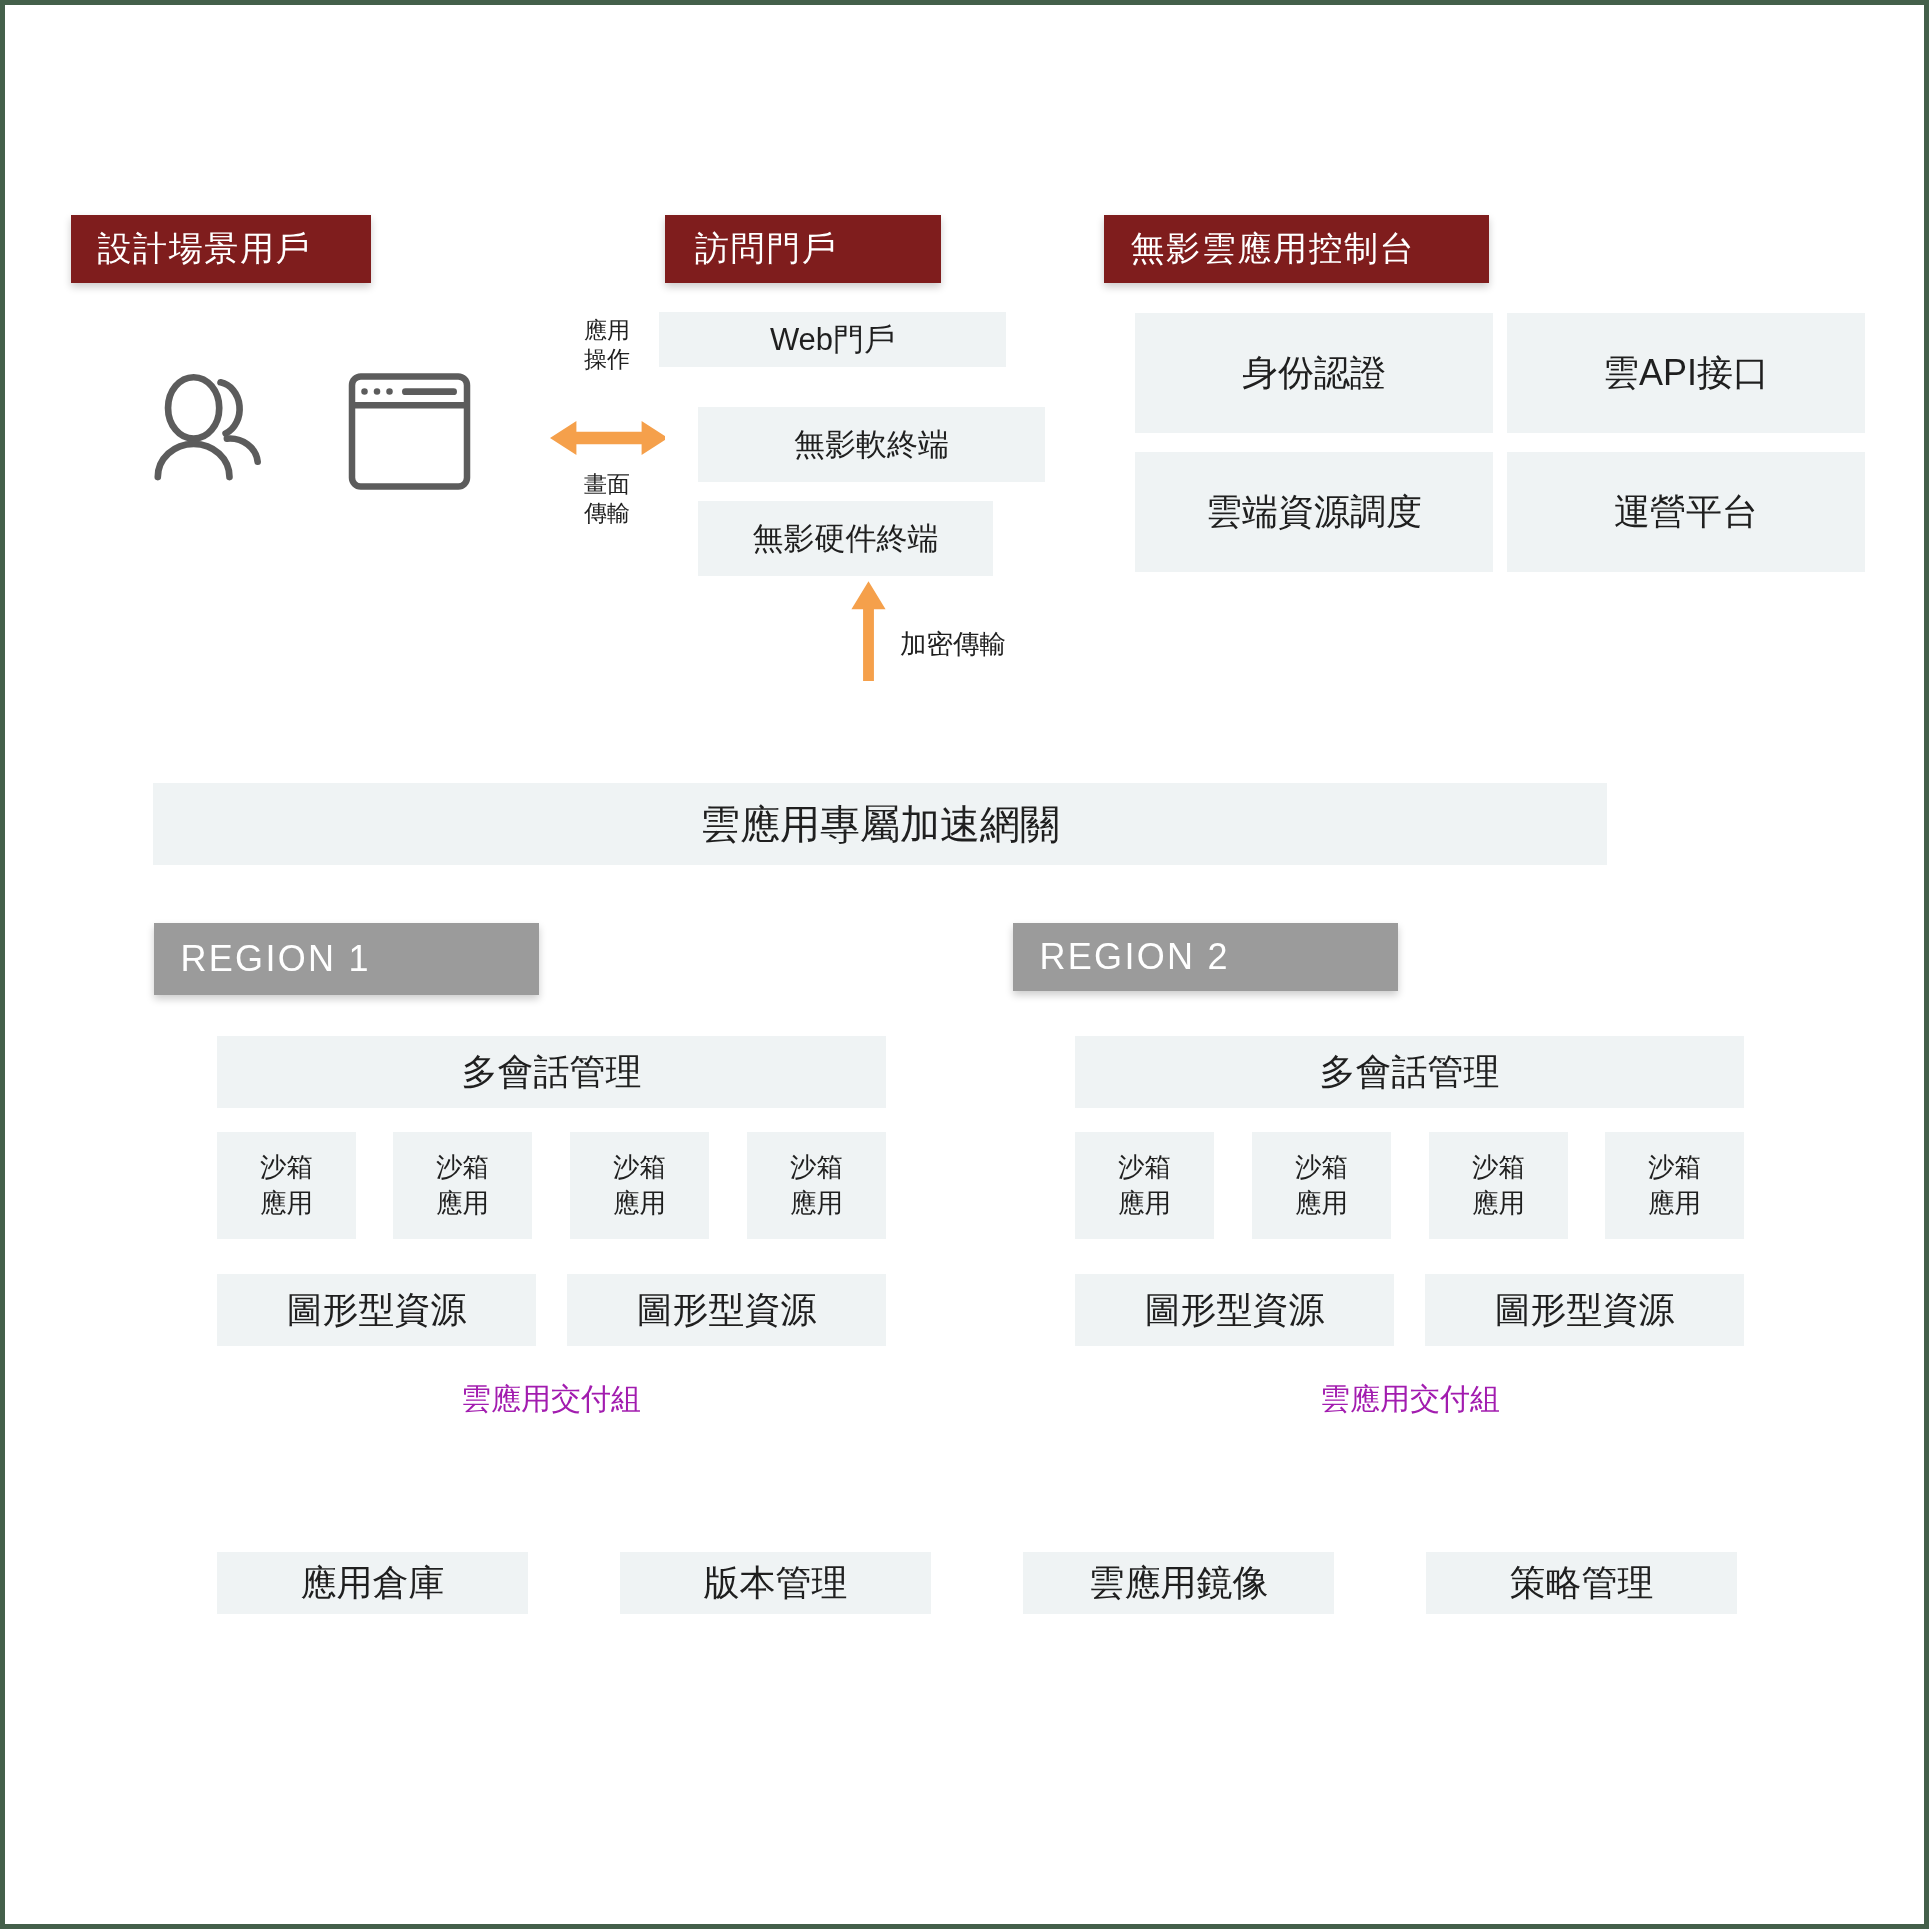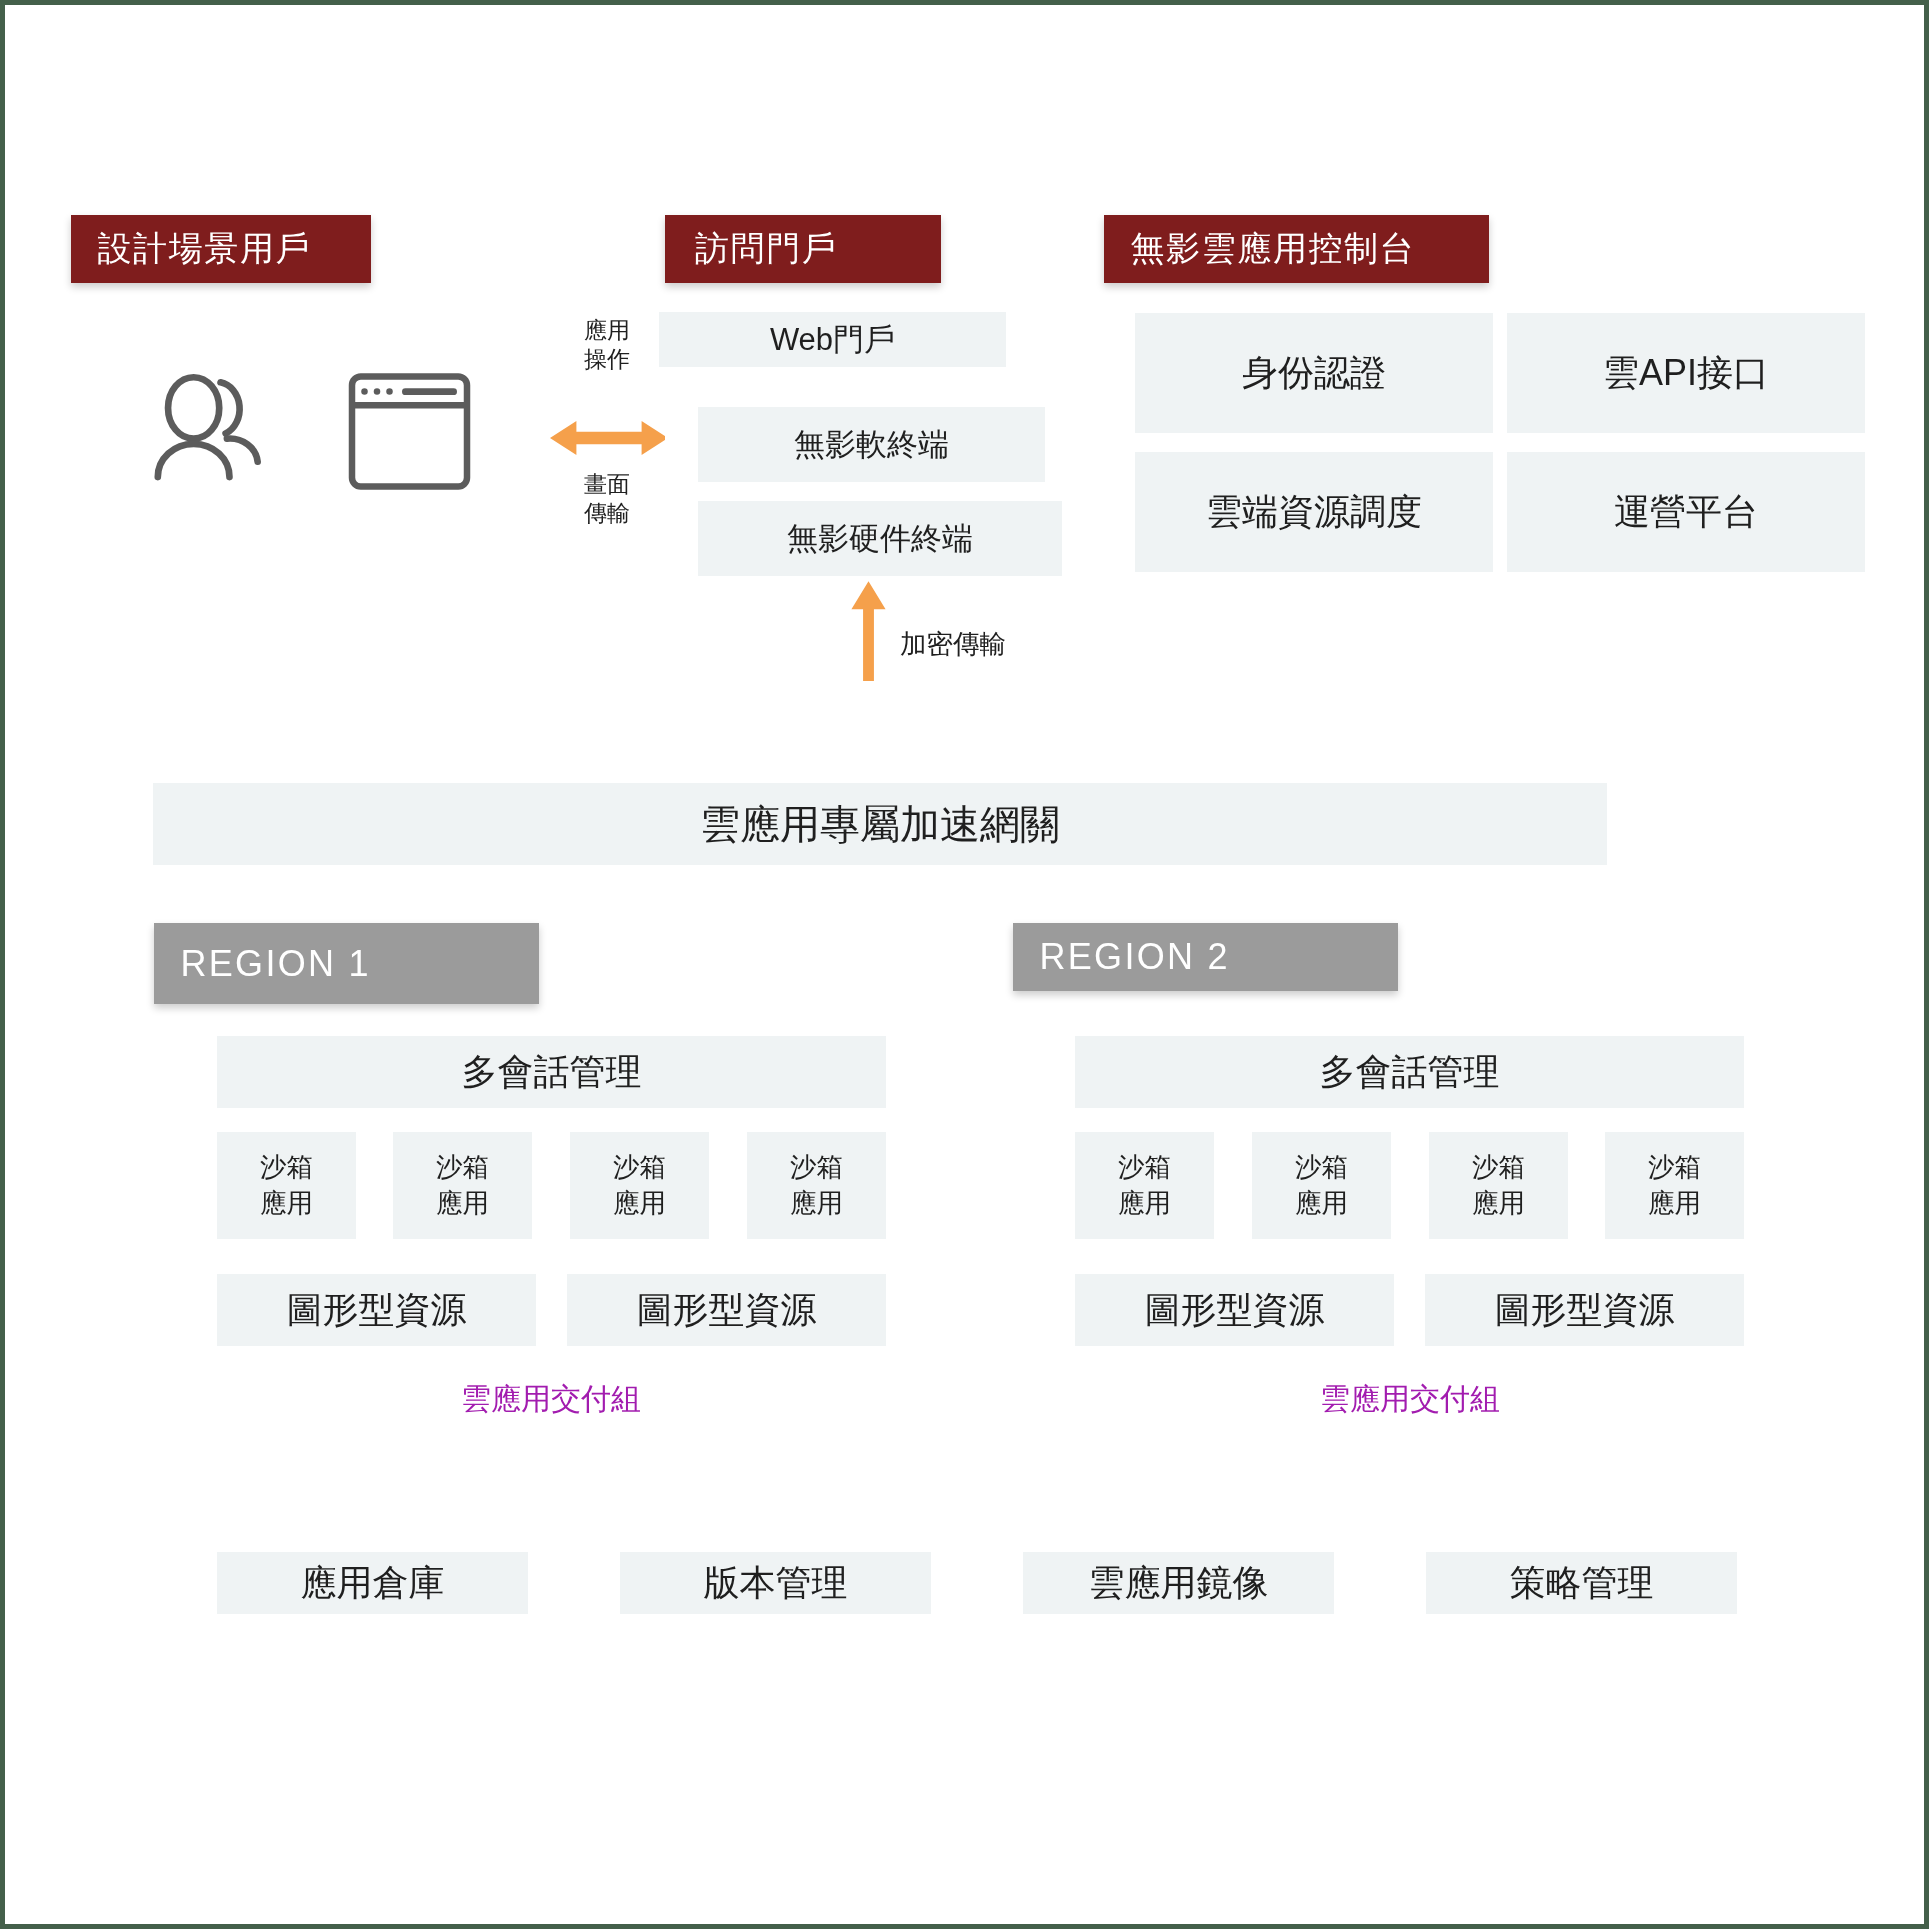--- a/index.html
+++ b/index.html
@@ -127,21 +127,21 @@
   <div class="freetext" style="left:559px; top:465px; width:86px;">畫面
 傳輸</div>
 
   <div class="panel" style="left:660px; top:201px; width:413px; height:406px;"></div>
   <div class="tab" style="left:660px; top:210px; width:276px; height:68px;padding-left:30px;">
     <span>訪問門戶</span>
   </div>
 
   <div class="cell wide" style="left:654px; top:307px; width:347px; height:55px;">Web門戶</div>
   <div class="cell wide" style="left:693px; top:402px; width:347px; height:75px;">無影軟終端</div>
-  <div class="cell wide" style="left:693px; top:496px; width:364px; height:75px;">無影硬件終端</div>
+  <div class="cell wide" style="left:693px; top:496px; width:295px; height:75px;">無影硬件終端</div>
 
   <div class="panel" style="left:1099px; top:201px; width:778px; height:406px;"></div>
   <div class="tab" style="left:1099px; top:210px; width:385px; height:68px;">
     <span>無影雲應用控制台</span>
   </div>
 
   <div class="cell" style="left:1130px; top:308px; width:358px; height:120px;">身份認證</div>
   <div class="cell" style="left:1502px; top:308px; width:358px; height:120px;">雲API接口</div>
   <div class="cell" style="left:1130px; top:447px; width:358px; height:120px;">雲端資源調度</div>
   <div class="cell" style="left:1502px; top:447px; width:358px; height:120px;">運營平台</div>
@@ -151,21 +151,21 @@
       <path d="M29 0 L51 36 L36 36 L36 199 L51 199 L29 235 L7 199 L22 199 L22 36 L7 36 Z" fill="#F5A04B"></path>
     </svg>
   </div>
   <div class="freetext" style="left:895px; top:623px; width:218px; font-size:26.5px; text-align:left;">加密傳輸</div>
 
   <div class="panel" style="left:66px; top:676px; width:1794px; height:1047px;"></div>
 
   <div class="cell wide" style="left:148px; top:778px; width:1454px; height:82px; font-size:40px;">雲應用專屬加速網關</div>
 
   <div class="panel" style="left:149px; top:977px; width:794px; height:483px;"></div>
-  <div class="tab gray" style="left:149px; top:918px; width:385px; height:81px;">
+  <div class="tab gray" style="left:149px; top:918px; width:385px; height:72px;">
     <span>REGION 1</span>
   </div>
 
   <div class="cell" style="left:212px; top:1031px; width:669px; height:72px;">多會話管理</div>
 
   <div class="cell small" style="left:212px; top:1127px; width:139px; height:107px; white-space:pre-line;">沙箱
 應用</div>
   <div class="cell small" style="left:388px; top:1127px; width:139px; height:107px; white-space:pre-line;">沙箱
 應用</div>
   <div class="cell small" style="left:565px; top:1127px; width:139px; height:107px; white-space:pre-line;">沙箱

